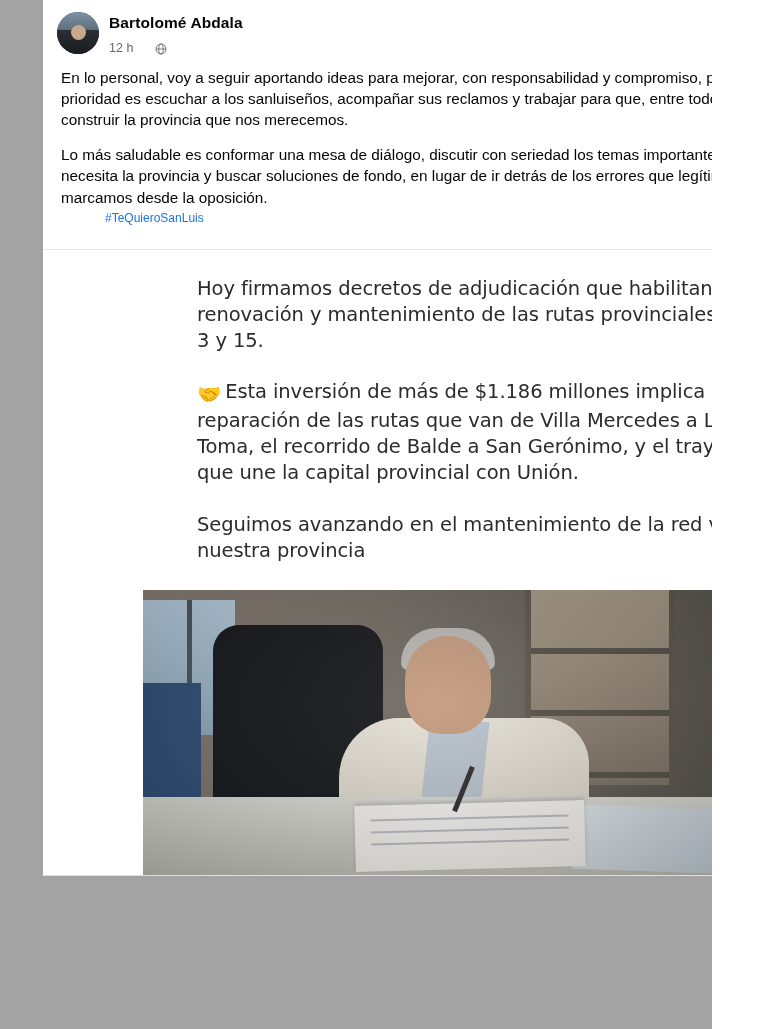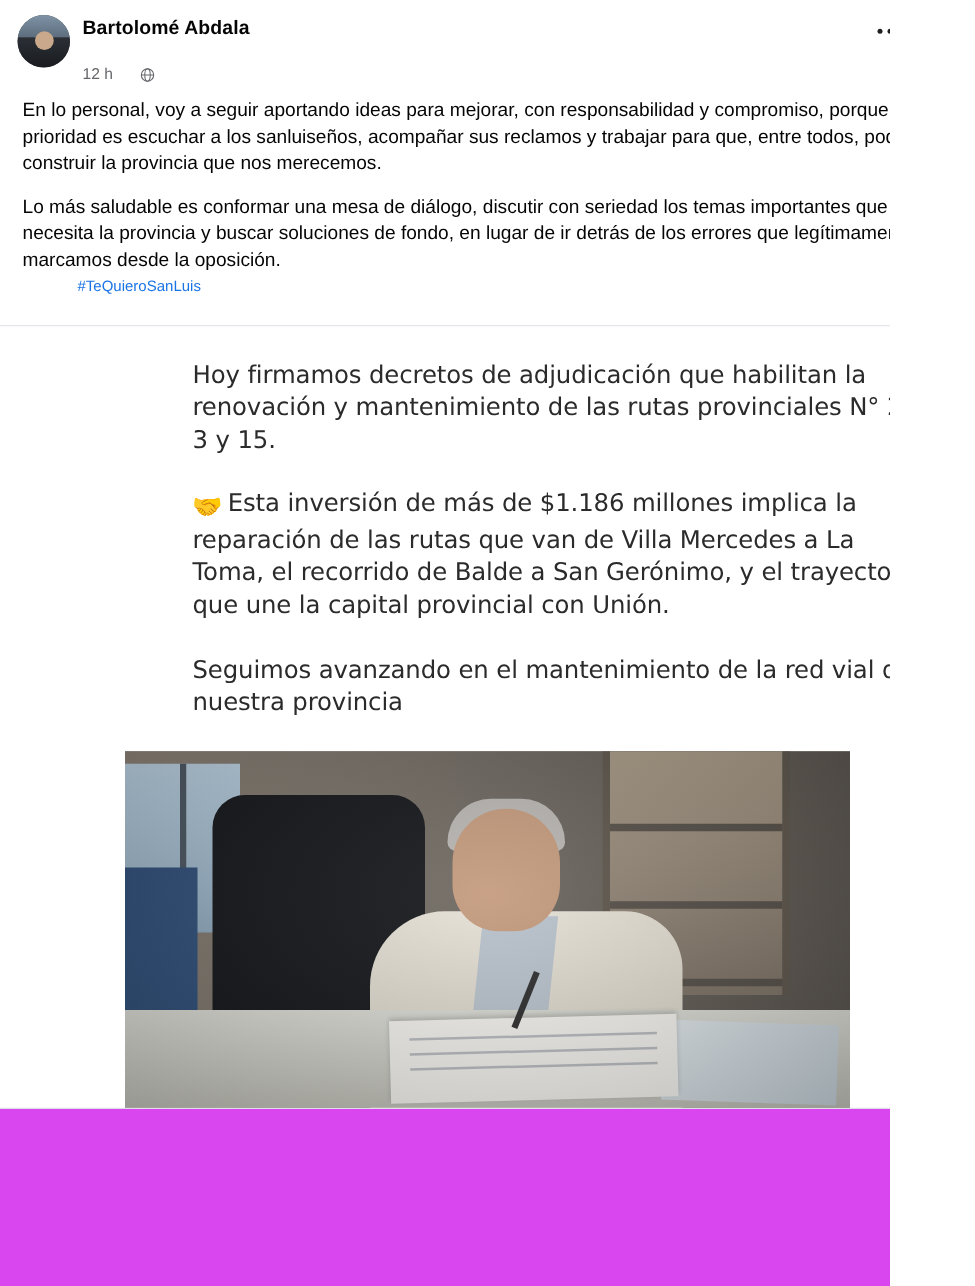--- a/index.html
+++ b/index.html
@@ -6,22 +6,23 @@
   html, body {
     margin: 0;
     padding: 0;
     background: #ffffff;
     font-family: "Liberation Sans", sans-serif;
   }
   .page {
     width: 712px;
     height: 1029px;
     position: relative;
-    background: #d946ef;
+    background: #a3a3a3;
     overflow: hidden;
+    padding-left: 43px;
   }
   .post-card {
     width: 780px;
     background: #ffffff;
     border-bottom: 1px solid #dcdfe3;
     padding: 0;
   }
   
   .post-header {
     display: flex;
@@ -60,21 +61,21 @@
   .author {
     font-size: 15.5px;
     font-weight: bold;
     color: #050505;
     letter-spacing: .1px;
   }
   .meta {
     display: flex;
     align-items: center;
     gap: 22px;
-    margin-top: 20px;
+    margin-top: 9px;
     font-size: 12.5px;
     color: #65676b;
   }
   .globe-icon {
     display: inline-block;
     width: 12px; height: 12px;
   }
   .hdr-actions {
     position: absolute;
     right: 14px;

